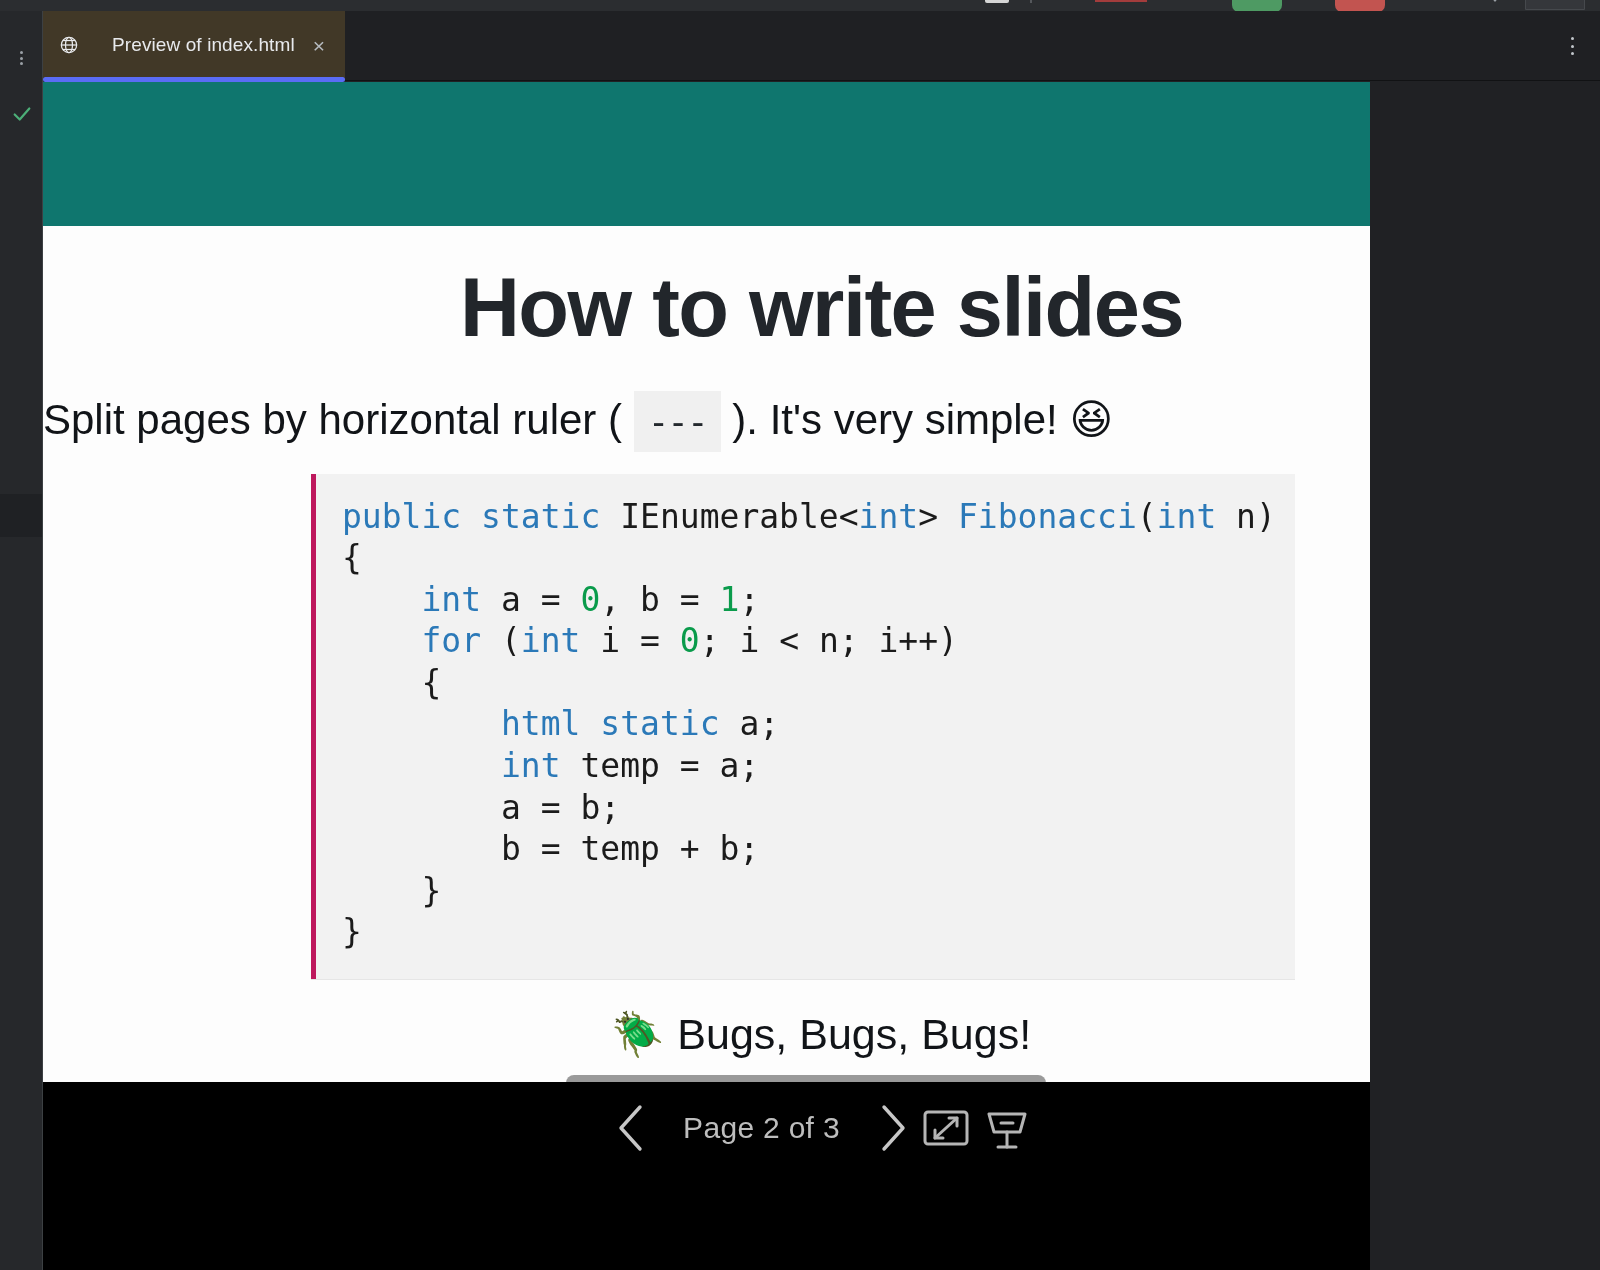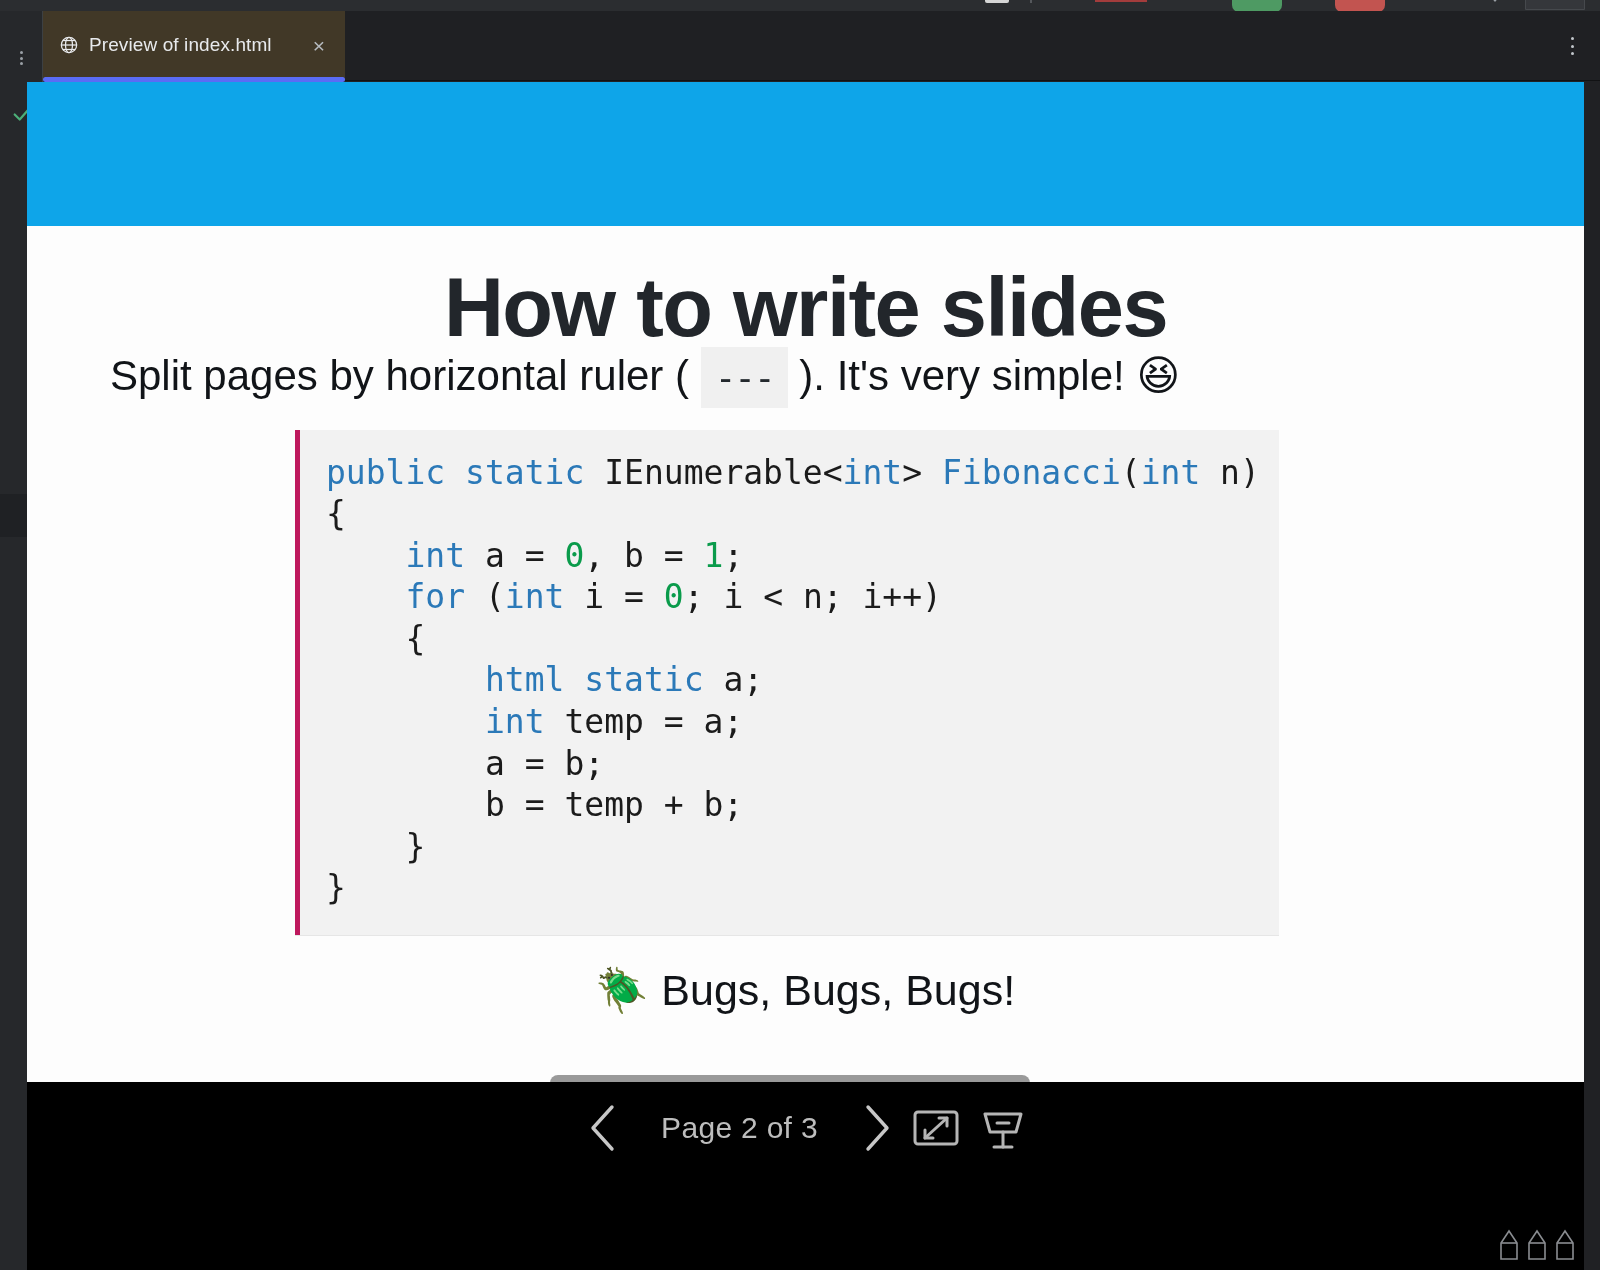--- a/index.html
+++ b/index.html
@@ -94,20 +94,21 @@
   .rail-check svg { width: 22px; height: 22px; display: block; }
 
   .tab {
     position: absolute;
     left: 43px; top: 11px;
     width: 302px; height: 68px;
     background: #413827;
     display: flex; align-items: center;
     padding: 0 16px;
     cursor: default;
+    text-align: right;
   }
   .tab-accent {
     position: absolute; left: 43px; top: 77px;
     width: 302px; height: 5px; background: #5a6cf5; border-radius: 3px;
   }
   .globe-icon { width: 20px; height: 20px; flex: 0 0 20px; margin-right: 10px; }
   .globe-icon svg { display: block; width: 20px; height: 20px; }
   .tab-title {
     color: #e8eaed;
     font-size: 19px;
@@ -125,23 +126,23 @@
     display: flex; flex-direction: column; align-items: center;
     justify-content: space-between; padding: 3px 0;
   }
   .topbar-kebab span {
     width: 3px; height: 3px; border-radius: 50%; background: #c1c6cb;
   }
 
   
   .viewport {
     position: absolute;
-    left: 27px; top: 82px;
-    width: 1557px; height: 1188px;
-    background: #0ea5e9;
+    left: 43px; top: 82px;
+    width: 1327px; height: 1188px;
+    background: #0f766e;
     overflow: hidden;
   }
 
   .slide {
     position: absolute;
     left: 0; top: 144px;
     width: 1557px; height: 856px;
     background: #fdfdfd;
     overflow: hidden;
   }
@@ -153,21 +154,21 @@
     color: #22262b;
     letter-spacing: -1.5px;
     margin-top: 38px;
     line-height: 1.05;
     font-family: "Liberation Sans", sans-serif;
   }
 
   .slide-sub {
     font-size: 42px;
     color: #111418;
-    padding-left: 83px;
+    margin-top: 44px;
     line-height: 1.2;
     white-space: nowrap;
   }
   .inline-code {
     font-family: "DejaVu Sans Mono", monospace;
     background: #f0f0f0;
     font-size: 36px;
     padding: 10px 14px;
     color: #24292e;
     letter-spacing: -2px;
@@ -215,21 +216,21 @@
     width: 1557px; height: 188px;
     background: #000;
   }
   .ctrl-row {
     position: absolute;
     left: 0; top: 18px;
     width: 1557px;
     display: flex;
     align-items: center;
     justify-content: center;
-    gap: 14px;
+    gap: 8px;
   }
   .chev {
     width: 42px; height: 56px; display: block;
   }
   .chev svg { display: block; }
   .page-label {
     color: #bdbdbd;
     font-size: 30px;
     letter-spacing: .3px;
     min-width: 200px;

